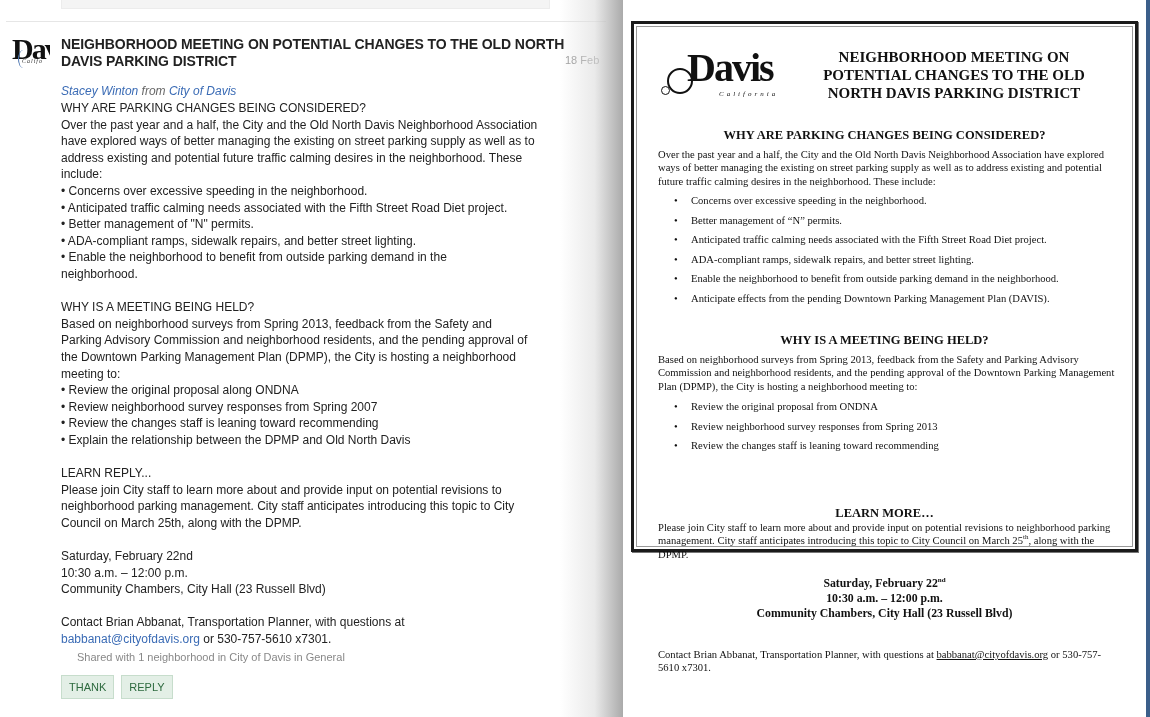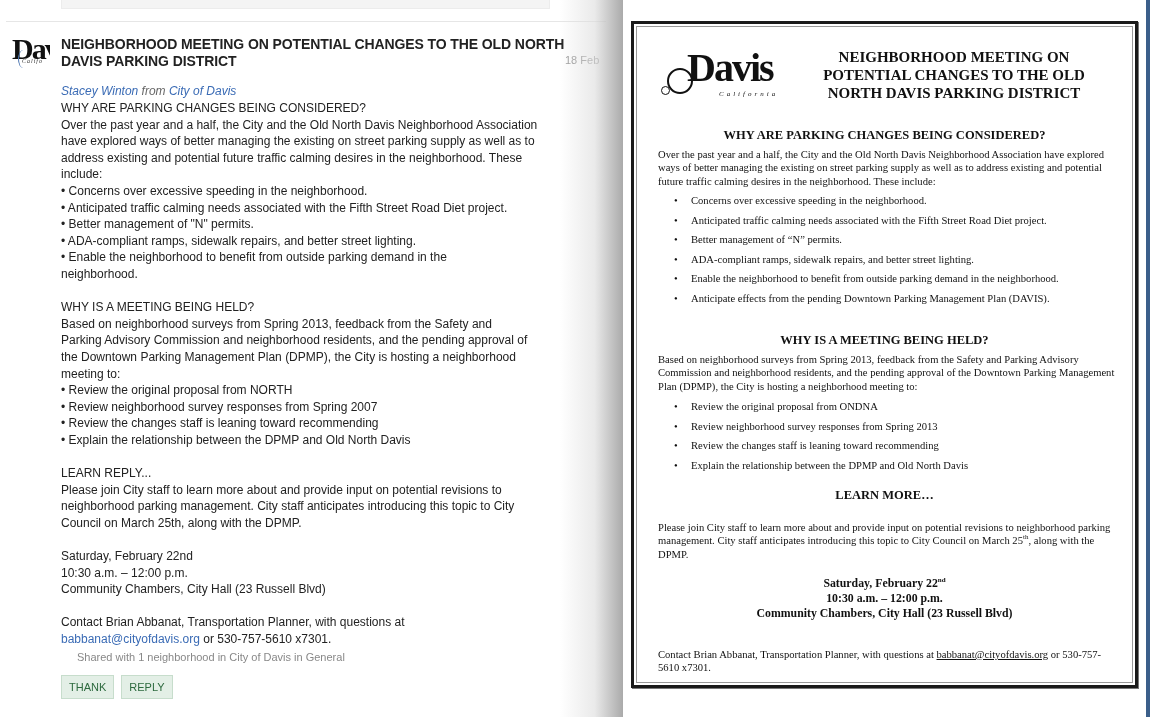--- a/index.html
+++ b/index.html
@@ -29,21 +29,21 @@
   .shared { font-size: 11px; color: #888; line-height: 15px; margin-top: 2px; margin-left: 16px; }
   .actions { margin-top: 10px; display: flex; gap: 7px; }
   .btn { background: #e3efe6; border: 1px solid #c7ddcc; color: #2d6a3e; font-size: 11px; padding: 5px 7px; line-height: 12px; cursor: pointer; font-family: "Liberation Sans", sans-serif; }
 
   .shadow { position: absolute; left: 560px; top: 0; width: 63px; height: 717px;
     background: linear-gradient(to right, rgba(255,255,255,0) 0%, rgba(220,220,220,0.6) 55%, rgba(170,170,170,1) 100%); }
 
   
   .right-pane { position: absolute; left: 623px; top: 0; width: 527px; height: 717px; background: #ffffff; }
   .right-edge { position: absolute; right: 0; top: 0; width: 4px; height: 717px; background: #3b5f8a; }
-  .flyer { position: absolute; left: 8px; top: 21px; width: 507px; height: 667px; border: 3px solid #1a1a1a; box-shadow: 1px 1px 0 #777; background: #fff; font-family: "Liberation Serif", serif; color: #111; }
+  .flyer { position: absolute; left: 8px; top: 21px; width: 507px; height: 531px; border: 3px solid #1a1a1a; box-shadow: 1px 1px 0 #777; background: #fff; font-family: "Liberation Serif", serif; color: #111; }
   .flyer-inner { position: absolute; left: 2px; top: 2px; right: 2px; bottom: 2px; border: 1px solid #999; }
 
   .logo { position: absolute; left: 27px; top: 18px; width: 120px; height: 60px; }
   .logo .wheel-big { position: absolute; left: 6px; top: 26px; width: 26px; height: 26px; border: 2px solid #111; border-radius: 50%; }
   .logo .wheel-small { position: absolute; left: 0; top: 44px; width: 9px; height: 9px; border: 1.5px solid #111; border-radius: 50%; }
   .logo .davis { position: absolute; left: 26px; top: 2px; font-family: "Liberation Serif", serif; font-weight: bold; font-size: 40px; letter-spacing: -2px; color: #111; }
   .logo .ca { position: absolute; left: 58px; top: 48px; font-size: 7px; font-style: italic; letter-spacing: 3px; color: #111; }
 
   .flyer-title { position: absolute; left: 170px; top: 24px; width: 300px; text-align: center; font-weight: bold; font-size: 15px; line-height: 18px; }
 
@@ -82,21 +82,21 @@
       <p>WHY ARE PARKING CHANGES BEING CONSIDERED?</p>
       <p>Over the past year and a half, the City and the Old North Davis Neighborhood Association have explored ways of better managing the existing on street parking supply as well as to address existing and potential future traffic calming desires in the neighborhood. These include:</p>
       <p>• Concerns over excessive speeding in the neighborhood.</p>
       <p style="white-space:nowrap">• Anticipated traffic calming needs associated with the Fifth Street Road Diet project.</p>
       <p>• Better management of "N" permits.</p>
       <p>• ADA-compliant ramps, sidewalk repairs, and better street lighting.</p>
       <p style="width:420px">• Enable the neighborhood to benefit from outside parking demand in the neighborhood.</p>
       <div class="gap"></div>
       <p>WHY IS A MEETING BEING HELD?</p>
       <p style="width:470px">Based on neighborhood surveys from Spring 2013, feedback from the Safety and Parking Advisory Commission and neighborhood residents, and the pending approval of the Downtown Parking Management Plan (DPMP), the City is hosting a neighborhood meeting to:</p>
-      <p>• Review the original proposal from NORTH</p>
+      <p>• Review the original proposal along ONDNA</p>
       <p>• Review neighborhood survey responses from Spring 2007</p>
       <p>• Review the changes staff is leaning toward recommending</p>
       <p>• Explain the relationship between the DPMP and Old North Davis</p>
       <div class="gap"></div>
       <p>LEARN REPLY...</p>
       <p style="width:475px">Please join City staff to learn more about and provide input on potential revisions to neighborhood parking management. City staff anticipates introducing this topic to City Council on March 25th, along with the DPMP.</p>
       <div class="gap"></div>
       <p>Saturday, February 22nd</p>
       <p>10:30 a.m. – 12:00 p.m.</p>
       <p>Community Chambers, City Hall (23 Russell Blvd)</p>
@@ -128,37 +128,36 @@
       <span class="davis">Davis</span>
       <span class="ca">California</span>
     </div>
 
     <div class="flyer-title">NEIGHBORHOOD MEETING ON POTENTIAL CHANGES TO THE OLD NORTH DAVIS PARKING DISTRICT</div>
 
     <div class="f-head" style="top:104px">WHY ARE PARKING CHANGES BEING CONSIDERED?</div>
     <div class="f-para" style="top:124px">Over the past year and a half, the City and the Old North Davis Neighborhood Association have explored ways of better managing the existing on street parking supply as well as to address existing and potential future traffic calming desires in the neighborhood. These include:</div>
     <ul class="f-list" style="top:170px">
       <li>Concerns over excessive speeding in the neighborhood.</li>
+      <li>Better management of “N” permits.</li>
       <li>Anticipated traffic calming needs associated with the Fifth Street Road Diet project.</li>
-      <li>Better management of “N” permits.</li>
       <li>ADA-compliant ramps, sidewalk repairs, and better street lighting.</li>
       <li>Enable the neighborhood to benefit from outside parking demand in the neighborhood.</li>
       <li>Anticipate effects from the pending Downtown Parking Management Plan (DAVIS).</li>
     </ul>
 
     <div class="f-head" style="top:309px">WHY IS A MEETING BEING HELD?</div>
     <div class="f-para" style="top:329px">Based on neighborhood surveys from Spring 2013, feedback from the Safety and Parking Advisory Commission and neighborhood residents, and the pending approval of the Downtown Parking Management Plan (DPMP), the City is hosting a neighborhood meeting to:</div>
     <ul class="f-list" style="top:376px">
       <li>Review the original proposal from ONDNA</li>
       <li>Review neighborhood survey responses from Spring 2013</li>
       <li>Review the changes staff is leaning toward recommending</li>
-      <li>Explain the relationship between the DPMP and Old North Davis</li>
     </ul>
 
-    <div class="f-head" style="top:464px">LEARN MORE…</div>
+    <div class="f-head" style="top:482px">LEARN MORE…</div>
     <div class="f-para" style="top:497px"><span>Please join City staff to learn more about and provide input on potential revisions to neighborhood parking management. City staff anticipates introducing this topic to City Council on March 25</span><sup>th</sup><span>, along with the DPMP.</span></div>
 
     <div class="f-center" style="top:552px"><span>Saturday, February 22</span><sup>nd</sup></div>
     <div class="f-center" style="top:567px">10:30 a.m. – 12:00 p.m.</div>
     <div class="f-center" style="top:582px">Community Chambers, City Hall (23 Russell Blvd)</div>
 
     <div class="f-para" style="top:624px"><span>Contact Brian Abbanat, Transportation Planner, with questions at </span><span class="f-link">babbanat@cityofdavis.org</span><span> or 530-757-5610 x7301.</span></div>
   </div>
   <div class="right-edge"></div>
 </div>

